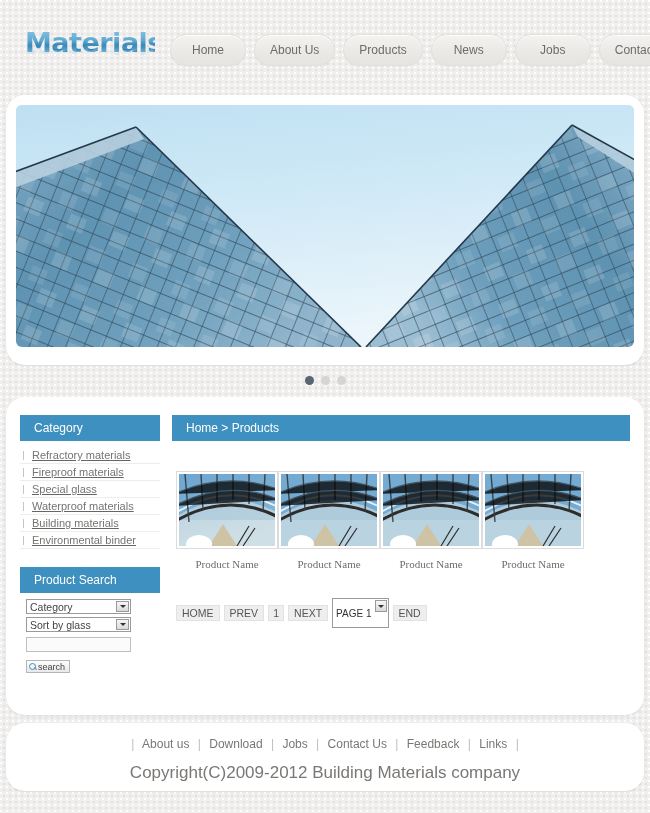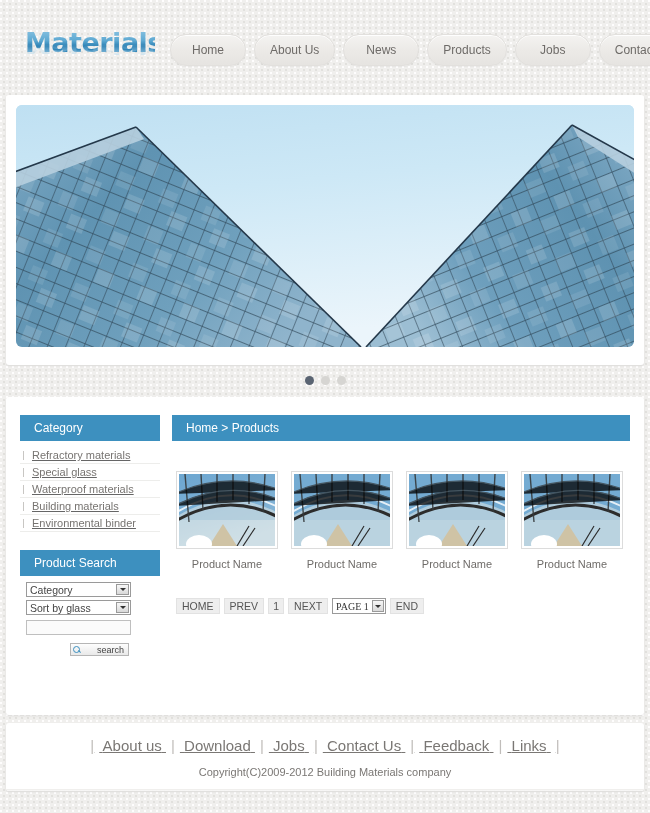--- a/index.html
+++ b/index.html
@@ -73,21 +73,21 @@
     display:flex; align-items:center; justify-content:center;
     font-size:12px;
     color:#6e6b68;
     cursor:pointer;
     white-space:nowrap;
   }
 
   
   .panel {
     background:#fff;
-    border-radius:3px;
+    border-radius:19px;
     box-shadow:0 1px 2px rgba(0,0,0,.09);
     margin:0 6px;
   }
   .banner-panel {
     height:270px;
     padding:10px;
     position:relative;
   }
   .banner {
     width:100%; height:242px;
@@ -185,26 +185,25 @@
     padding:0 3px;
     font-family:"Liberation Sans", sans-serif;
     color:#444;
   }
   .search-btn {
     margin-top:8px;
     height:13px;
     padding:0 4px 0 2px;
     background:linear-gradient(to bottom,#fdfdfd,#e9e9e9);
     border:1px solid #b5b5b5;
-    display:inline-flex; align-items:center; gap:16px;
+    display:inline-flex; align-items:center; gap:1px;
     font-size:9px;
     color:#444;
     cursor:pointer;
     font-family:"Liberation Sans", sans-serif;
-    margin-left:44px;
   }
   .search-btn .mag {
     width:8px; height:8px;
     display:inline-block;
     position:relative;
   }
   .search-btn .mag:before {
     content:"";
     position:absolute; left:0; top:0;
     width:5px; height:5px;
@@ -215,23 +214,24 @@
     content:"";
     position:absolute; left:4.5px; top:5px;
     width:3px; height:1.2px;
     background:#3d90bf;
     transform:rotate(45deg);
   }
 
   
   .products {
     display:flex;
-    gap:13px;
+    gap:0;
     margin-top:30px;
     padding-left:4px;
+    font-family:Liberation Serif, serif;
   }
   .prod { width:102px; }
   .prod-thumb {
     width:102px; height:78px;
     border:1px solid #dcdcdc;
     padding:2px;
     background:#fff;
     box-sizing:border-box;
   }
   .prod-thumb .inner {
@@ -258,30 +258,29 @@
     padding:0 5px;
     background:#eeeeee;
     border:1px solid #e2e2e2;
     font-size:10.5px;
     color:#555;
     display:flex; align-items:center; justify-content:center;
     cursor:pointer;
   }
   .pg.num { min-width:16px; padding:0 4px; }
   .pg-sel {
-    height:16px;
+    height:30px;
     border:1px solid #9a9a9a;
     background:#fff;
     font-size:10px;
     color:#333;
     display:flex; align-items:center;
     padding:0 16px 0 3px;
     position:relative;
     cursor:pointer;
-    font-family:Liberation Serif, serif;
   }
   .pg-sel .arrow {
     position:absolute; right:1px; top:1px;
     width:12px; height:12px;
     background:linear-gradient(to bottom,#f7f7f7,#d9d9d9);
     border:1px solid #9a9a9a;
     display:flex; align-items:center; justify-content:center;
   }
   .pg-sel .arrow i {
     width:0; height:0;
@@ -292,28 +291,27 @@
 
   
   .footer-panel {
     margin-top:8px;
     height:68px;
     padding-top:14px;
     text-align:center;
     overflow:hidden;
   }
   .footer-links {
-    font-size:15px;
+    font-size:12px;
     color:#7a7774;
-    text-decoration:underline;
   }
   .footer-links span.sep { color:#c0bdba; margin:0 5px; }
   .footer-links a { color:#7a7774; text-decoration:none; cursor:pointer; }
   .footer-copy {
-    font-size:11px;
+    font-size:17px;
     color:#7a7774;
     margin-top:12px;
   }
   .footer-strip {
     margin-top:11px;
     height:20px;
     background:linear-gradient(to bottom,#f7f6f5,#f1f0ee);
     border-top:1px solid #f0efed;
   }
 </style>
@@ -323,22 +321,22 @@
 <div class="header">
 
   <div class="logo">
     <span class="logo-text">Materials</span>
     <span class="logo-reflection">Materials</span>
   </div>
 
   <nav class="nav">
     <div class="nav-item">Home</div>
     <div class="nav-item">About Us</div>
+    <div class="nav-item">Products</div>
     <div class="nav-item">News</div>
-    <div class="nav-item">Products</div>
     <div class="nav-item">Jobs</div>
     <div class="nav-item">Contact Us</div>
   </nav>
 </div>
 
 <div class="panel banner-panel">
   <div class="banner">
     <svg viewBox="0 0 618 242" preserveAspectRatio="none">
       <defs>
         <linearGradient id="sky" x1="0" y1="0" x2="0.25" y2="1">
@@ -405,20 +403,21 @@
   <span class="dot"></span>
 </div>
 
 <div class="panel main-panel">
 
   <aside class="sidebar">
 
     <div class="blue-bar">Category</div>
     <ul class="cat-list">
       <li>Refractory materials</li>
+      <li>Fireproof materials</li>
       <li>Special glass</li>
       <li>Waterproof materials</li>
       <li>Building materials</li>
       <li>Environmental binder</li>
     </ul>
 
     <div class="search-block">
       <div class="blue-bar">Product Search</div>
       <div class="search-fields">
         <div class="sel">

